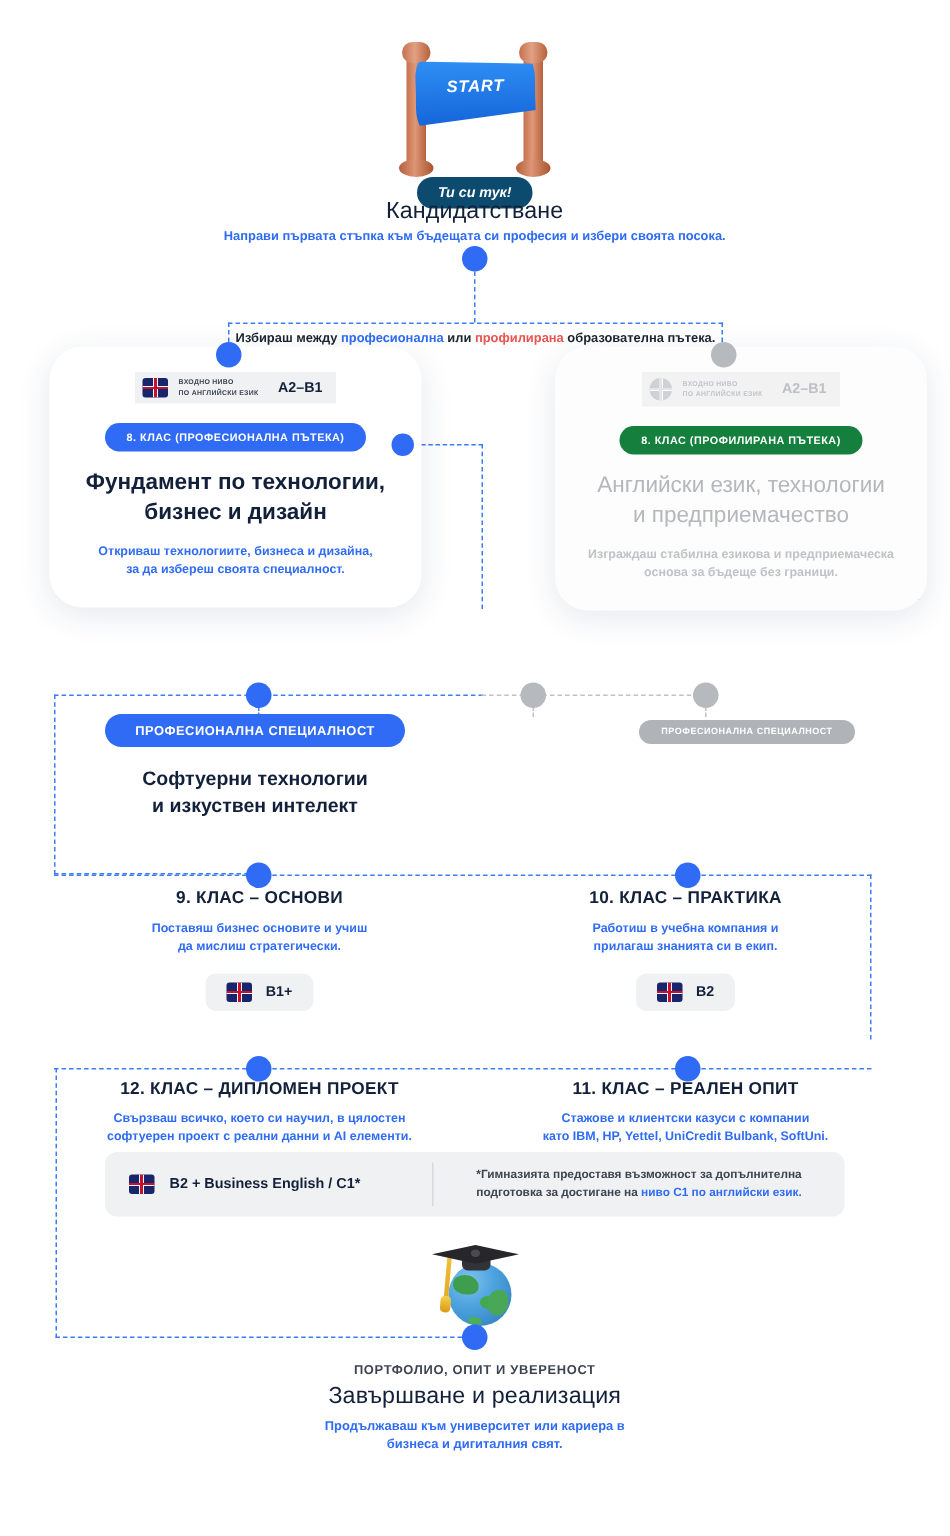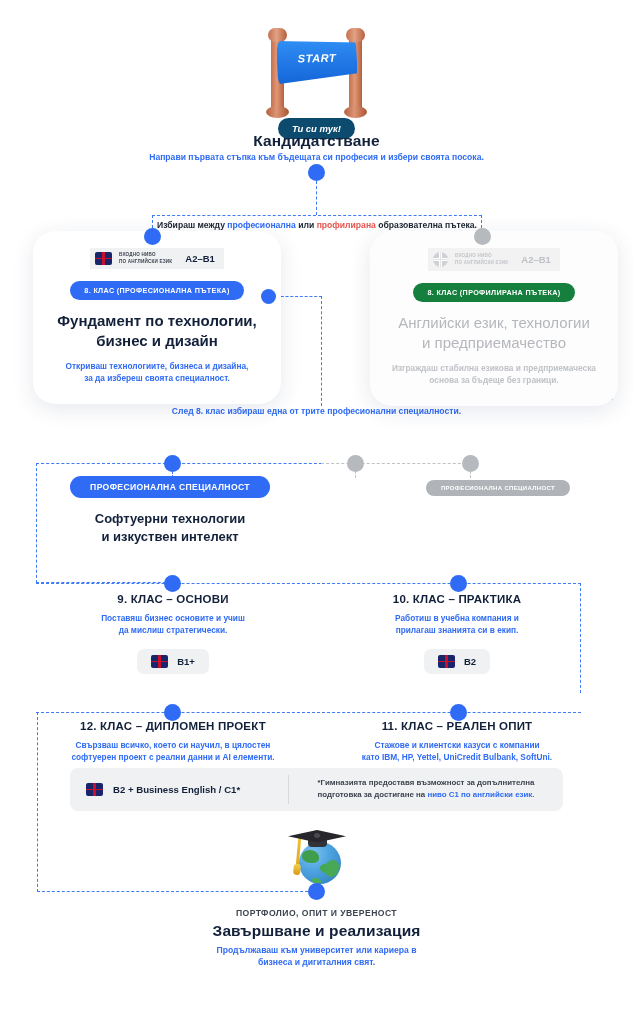--- a/index.html
+++ b/index.html
@@ -99,21 +99,21 @@
     background: #0c4a6e;
     color: #fff;
     font-size: 9.5px;
     font-weight: 700;
     padding: 5px 14px;
     border-radius: 999px;
     font-style: italic;
   }
   .h-main {
     font-size: 15.5px;
-    font-weight: 700;
+    font-weight: 400;
     letter-spacing: .1px;
     color: #12203a;
   }
   .sub-blue {
     font-size: 8.6px;
     color: #2f6bf5;
     font-weight: 600;
     line-height: 1.45;
   }
   .note-line {
@@ -429,21 +429,20 @@
   </div>
 
   <div class="dot sm" style="left:261px; top:289px;"></div>
   <div class="hline" style="left:276px; top:296px; width:46px;"></div>
   <div class="vline" style="left:321px; top:296px; height:110px;"></div>
 
   <div class="vline grey" style="left:483px; top:345px; height:32px;"></div>
   <div class="hline grey" style="left:483px; top:377px; width:130px;"></div>
   <div class="side-note" style="left:433px; top:381px; width:180px;">Продължаваш в профилираната<br>паралелка.</div>
 
-  <div class="abs center-x note-line" style="top:406px; color:#2f6bf5;">След 8. клас избираш една от трите професионални специалности.</div>
 
   <div class="hline" style="left:172px; top:463px; width:150px;"></div>
   <div class="hline grey" style="left:321px; top:463px; width:150px;"></div>
   <div class="vline" style="left:172px; top:463px; height:15px;"></div>
   <div class="vline grey" style="left:355px; top:463px; height:15px;"></div>
   <div class="vline grey" style="left:470px; top:463px; height:15px;"></div>
 
   <div class="dot" style="left:164px; top:455px;"></div>
   <div class="dot grey" style="left:347px; top:455px;"></div>
   <div class="dot grey" style="left:462px; top:455px;"></div>

